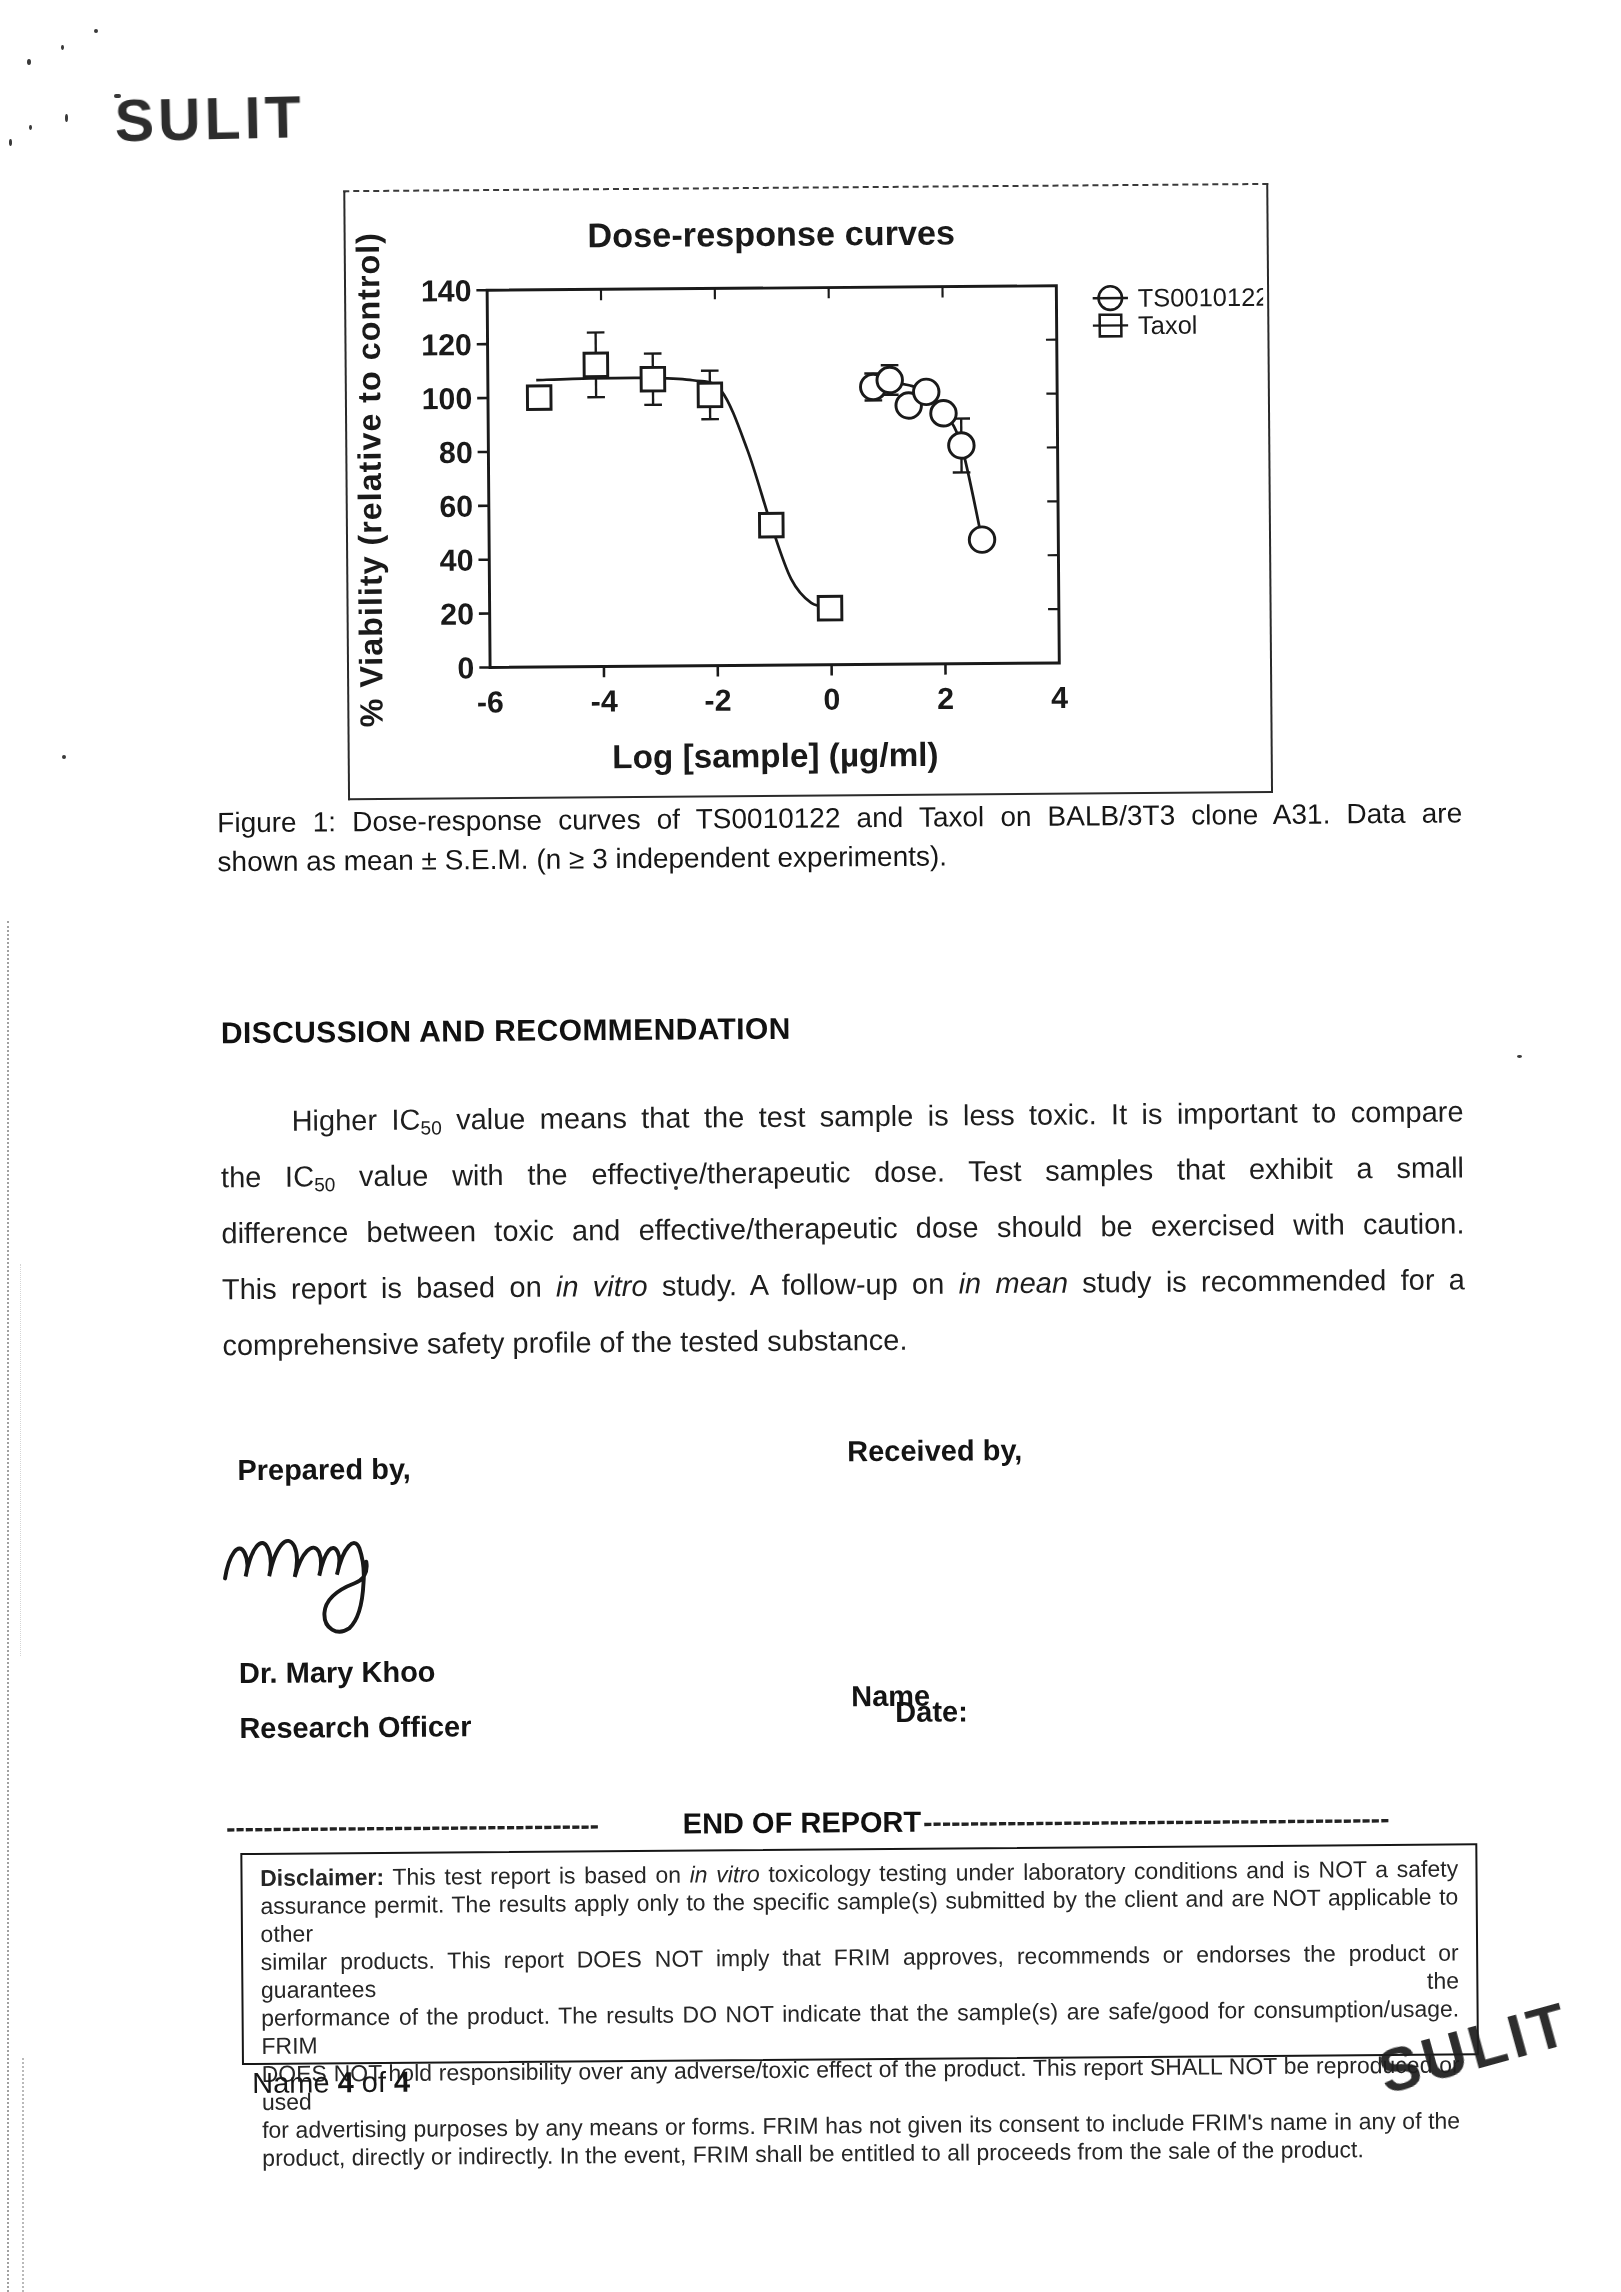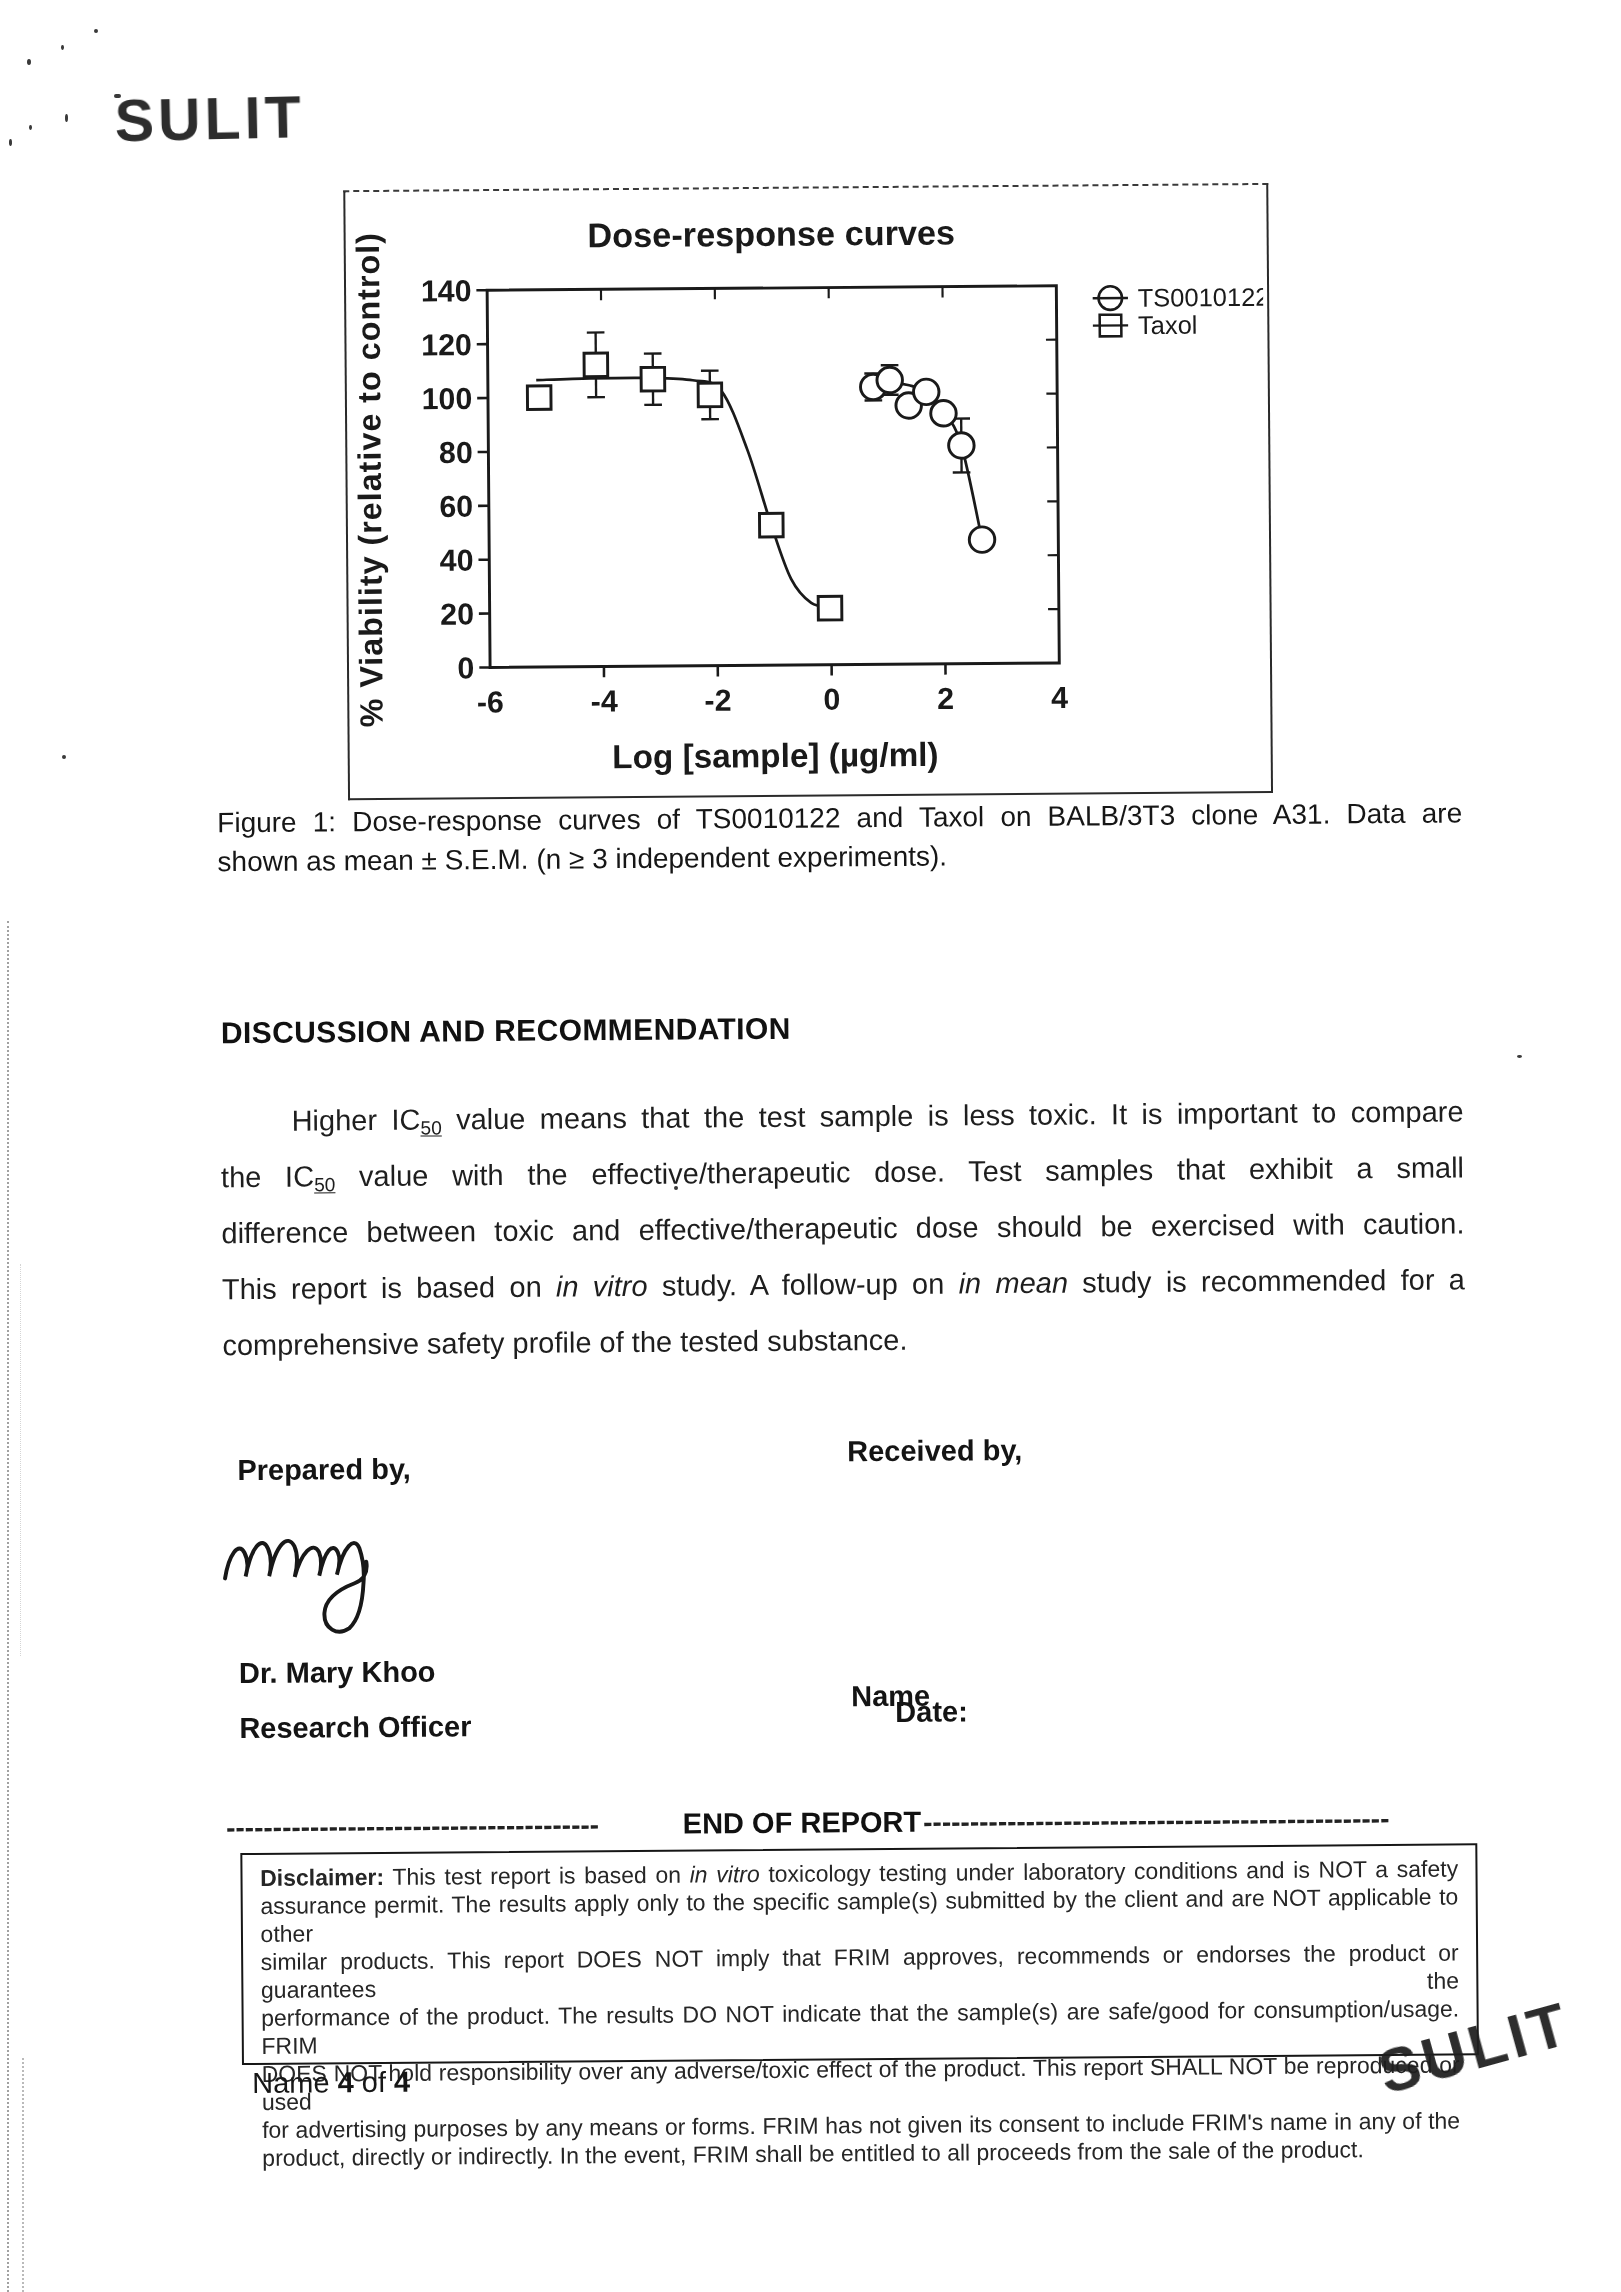--- a/index.html
+++ b/index.html
@@ -26,21 +26,21 @@
   
   .caption{left:220px;top:804px;width:1245px;font-size:28px;line-height:39px;color:#161616;}
   .caption .tline{text-align:justify;text-align-last:justify;}
   .caption .tline:last-child{text-align-last:left;}
   
   .heading{left:222px;top:1017px;font-size:30px;font-weight:bold;letter-spacing:0.4px;color:#111;}
   .para{left:221px;top:1106px;width:1243px;font-size:29px;color:#1e1e1e;}
   .para .tline{height:56px;text-align:justify;text-align-last:justify;white-space:nowrap1;}
   .para .tline:first-child{text-indent:71px;}
   .para .tline:last-child{text-align:left;text-align-last:left;}
-  sub{font-size:66%;vertical-align:-4.9px;text-decoration:underline;}
+  sub{font-size:66%;vertical-align:-4.9px;}
   .it{font-style:italic;}
   .bd{font-weight:bold;margin-top:40px;}
   
   .label-b{font-size:29px;font-weight:bold;color:#141414;}
   .sig-svg{left:216px;top:1485px;}
   
   .eor{left:221px;top:1812px;width:1245px;display:flex;align-items:center;overflow:hidden;}
   .eor .dash{font-size:28px;font-weight:bold;letter-spacing:0px;white-space:nowrap;overflow:hidden;color:#222;flex:1 1 auto;}
   .eor .dash.rt{text-align:left;}
   .eor .eor-label{font-size:29px;font-weight:bold;white-space:nowrap;padding:0 2px;color:#111;}

